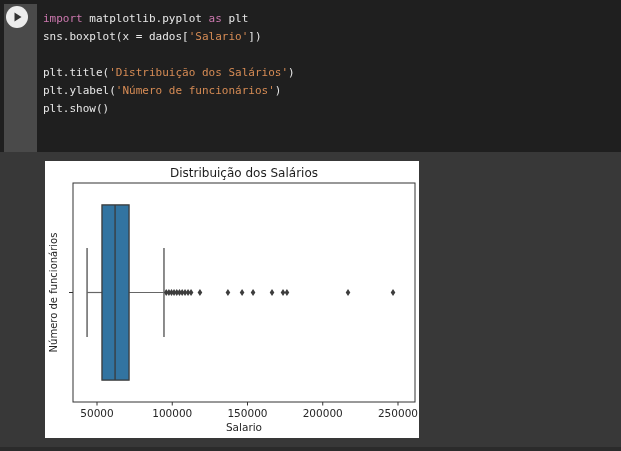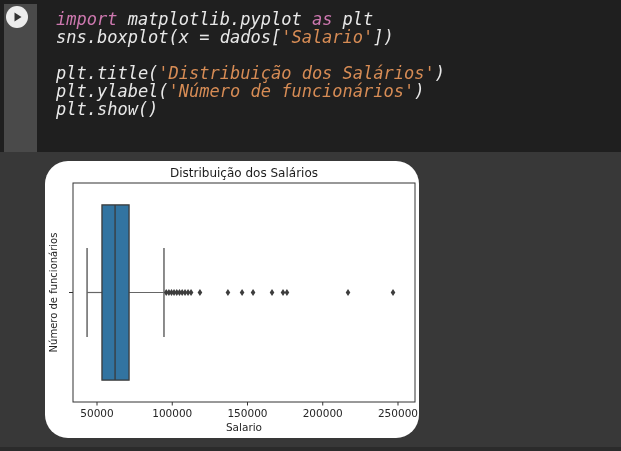--- a/index.html
+++ b/index.html
@@ -15,31 +15,30 @@
   .gutter { position: absolute; left: 4px; top: 4px; bottom: 0; width: 33px; background: #4a4a4a; }
   .run-btn {
     position: absolute; left: 6px; top: 6px;
     width: 22px; height: 22px; border-radius: 50%;
     background: #ececec; cursor: pointer;
     display: flex; align-items: center; justify-content: center;
   }
   .run-btn svg { display: block; }
   .code {
     position: absolute; left: 37px; top: 10px; right: 0; bottom: 0;
-    padding-left: 19px; margin: 0;
+    padding-left: 6px; margin: 0;
     font-family: "DejaVu Sans Mono", monospace;
-    font-size: 17px; line-height: 18px;
+    font-size: 11px; line-height: 18px;
     color: #e8e8e8;
-    font-style: italic;
   }
   .code-line { height: 18px; white-space: pre; }
 
   
   .output { position: absolute; top: 152px; left: 0; width: 621px; height: 299px; background: #383838; }
-  .figure { position: absolute; left: 45px; top: 9px; width: 374px; height: 277px; background: #ffffff; border-radius: 23px; }
+  .figure { position: absolute; left: 45px; top: 9px; width: 374px; height: 277px; background: #ffffff; }
   .figure svg { display: block; }
   .bottom-strip { position: absolute; left: 0; bottom: 0; width: 621px; height: 4px; background: #2b2b2b; }
 </style>
 </head>
 <body>
 
 <div class="cell">
   <div class="gutter"></div>
   <div class="run-btn">
     <svg width="12" height="12" viewBox="0 0 12 12">

